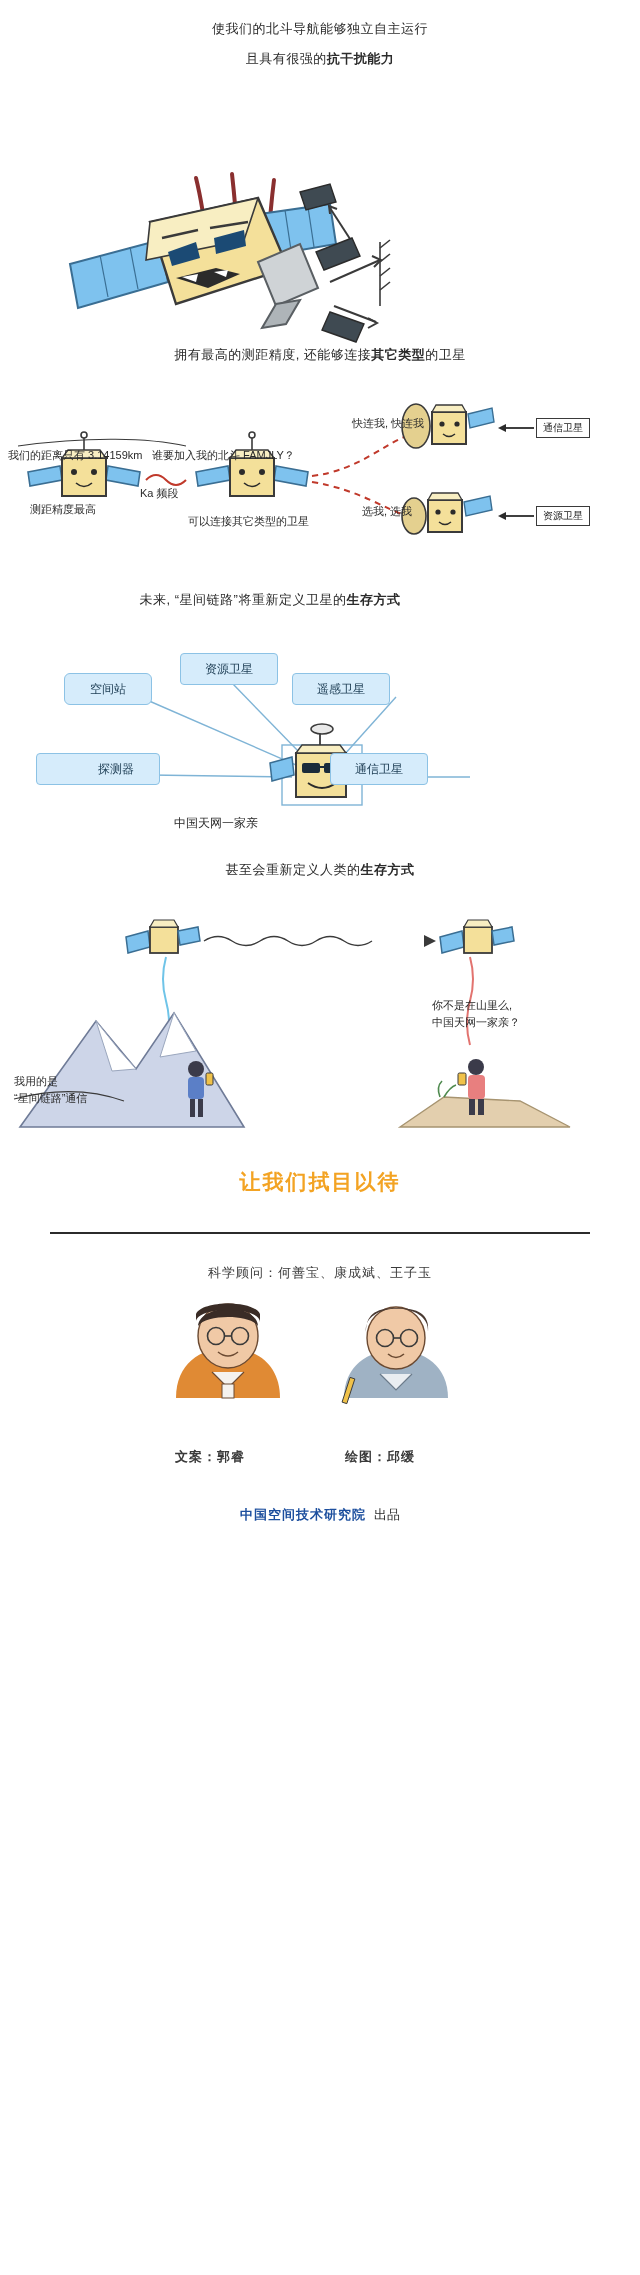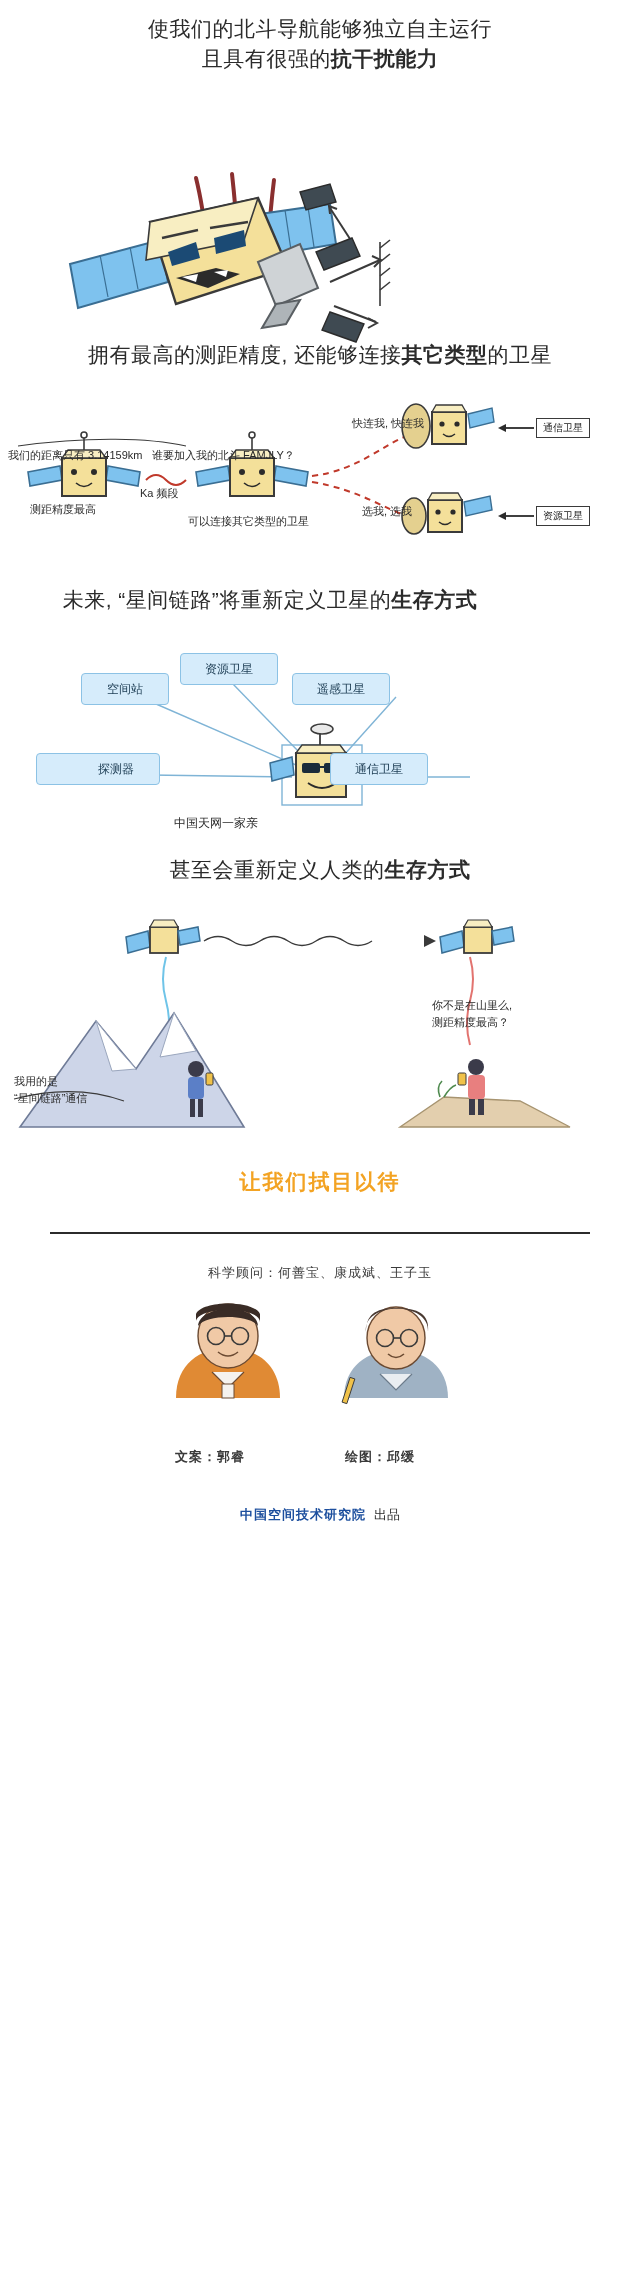--- a/index.html
+++ b/index.html
@@ -18,21 +18,21 @@
     width: 640px;
     height: 2275px;
     overflow: hidden;
     background: #fff;
   }
 
   
   .center { text-align: center; }
 
   .sec-title {
-    font-size: 21px;
+    font-size: 13px;
     color: #2b2b2b;
     letter-spacing: .5px;
     line-height: 30px;
   }
   .sec-title b { font-weight: bold; }
 
   
   .s1 { position: absolute; left: 0; top: 14px; width: 640px; }
   .s1 .l1, .s1 .l2 { text-align: center; }
   .box-scene {
@@ -334,21 +334,21 @@
           <rect x="302" y="138" width="18" height="10" rx="2" fill="#1b2b3a"></rect>
           <rect x="324" y="138" width="18" height="10" rx="2" fill="#1b2b3a"></rect>
           <line x1="320" y1="142" x2="324" y2="142" stroke="#1b2b3a" stroke-width="2"></line>
           <path d="M308 158 Q322 168 336 158" stroke="#2b2b2b" stroke-width="1.8" fill="none"></path>
 
           <path d="M320 120 L320 108" stroke="#3a3a3a" stroke-width="1.8"></path>
           <ellipse cx="322" cy="104" rx="11" ry="5" fill="#e9e9e9" stroke="#3a3a3a" stroke-width="1.5"></ellipse>
         </g>
       </svg>
 
-      <div class="bluebox" style="left:81px;  top:48px;  width:86px;">空间站</div>
+      <div class="bluebox" style="left:64px;  top:48px;  width:86px;border-radius:6px;">空间站</div>
       <div class="bluebox" style="left:180px; top:28px;  width:96px;">资源卫星</div>
       <div class="bluebox" style="left:292px; top:48px;  width:96px;">遥感卫星</div>
       <div class="bluebox" style="left:36px;  top:128px; width:86px;padding-left:36px;">探测器</div>
       <div class="bluebox" style="left:330px; top:128px; width:96px;">通信卫星</div>
 
       <div class="center-cap" style="left:174px; top:190px;">中国天网一家亲</div>
     </div>
   </div>
 
   <div class="s4">
@@ -409,21 +409,21 @@
         <path d="M14 198 C60 186 96 190 124 200" stroke="#3a3a3a" stroke-width="1.1" fill="none"></path>
       </svg>
 
       <div class="speech" style="left:14px; top:172px;">
         <div>我用的是</div>
         <div>“星间链路”通信</div>
       </div>
 
       <div class="speech" style="left:432px; top:96px;">
         <div>你不是在山里么,</div>
-        <div>测距精度最高？</div>
+        <div>中国天网一家亲？</div>
       </div>
     </div>
   </div>
 
   <div class="s5">
     <div class="big">让我们拭目以待</div>
   </div>
 
   <div class="s6">
     <div class="rule"></div>

